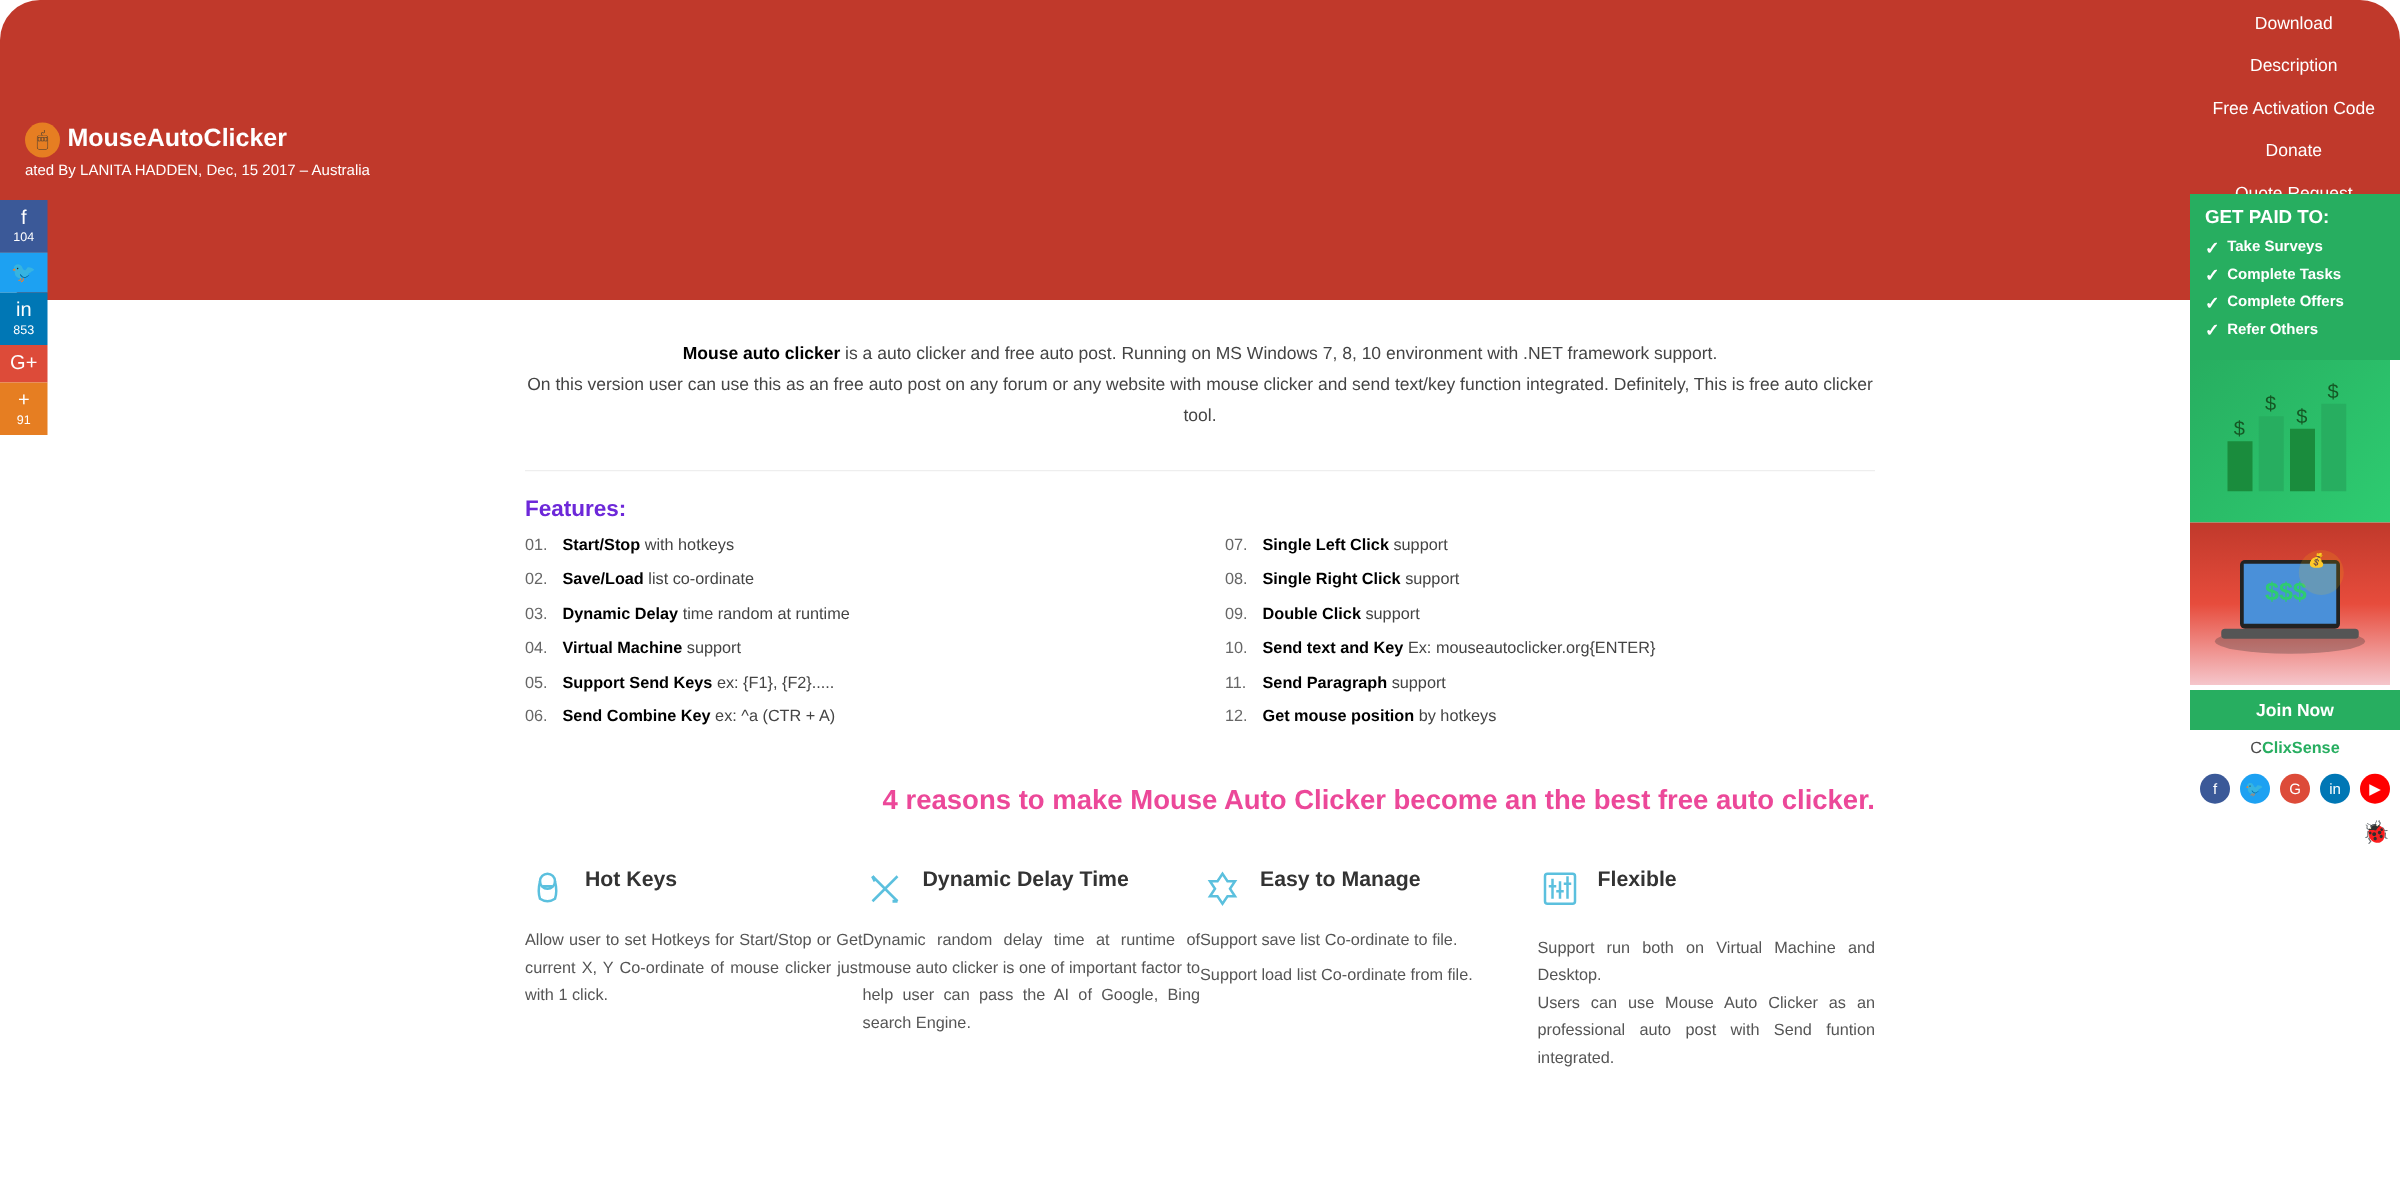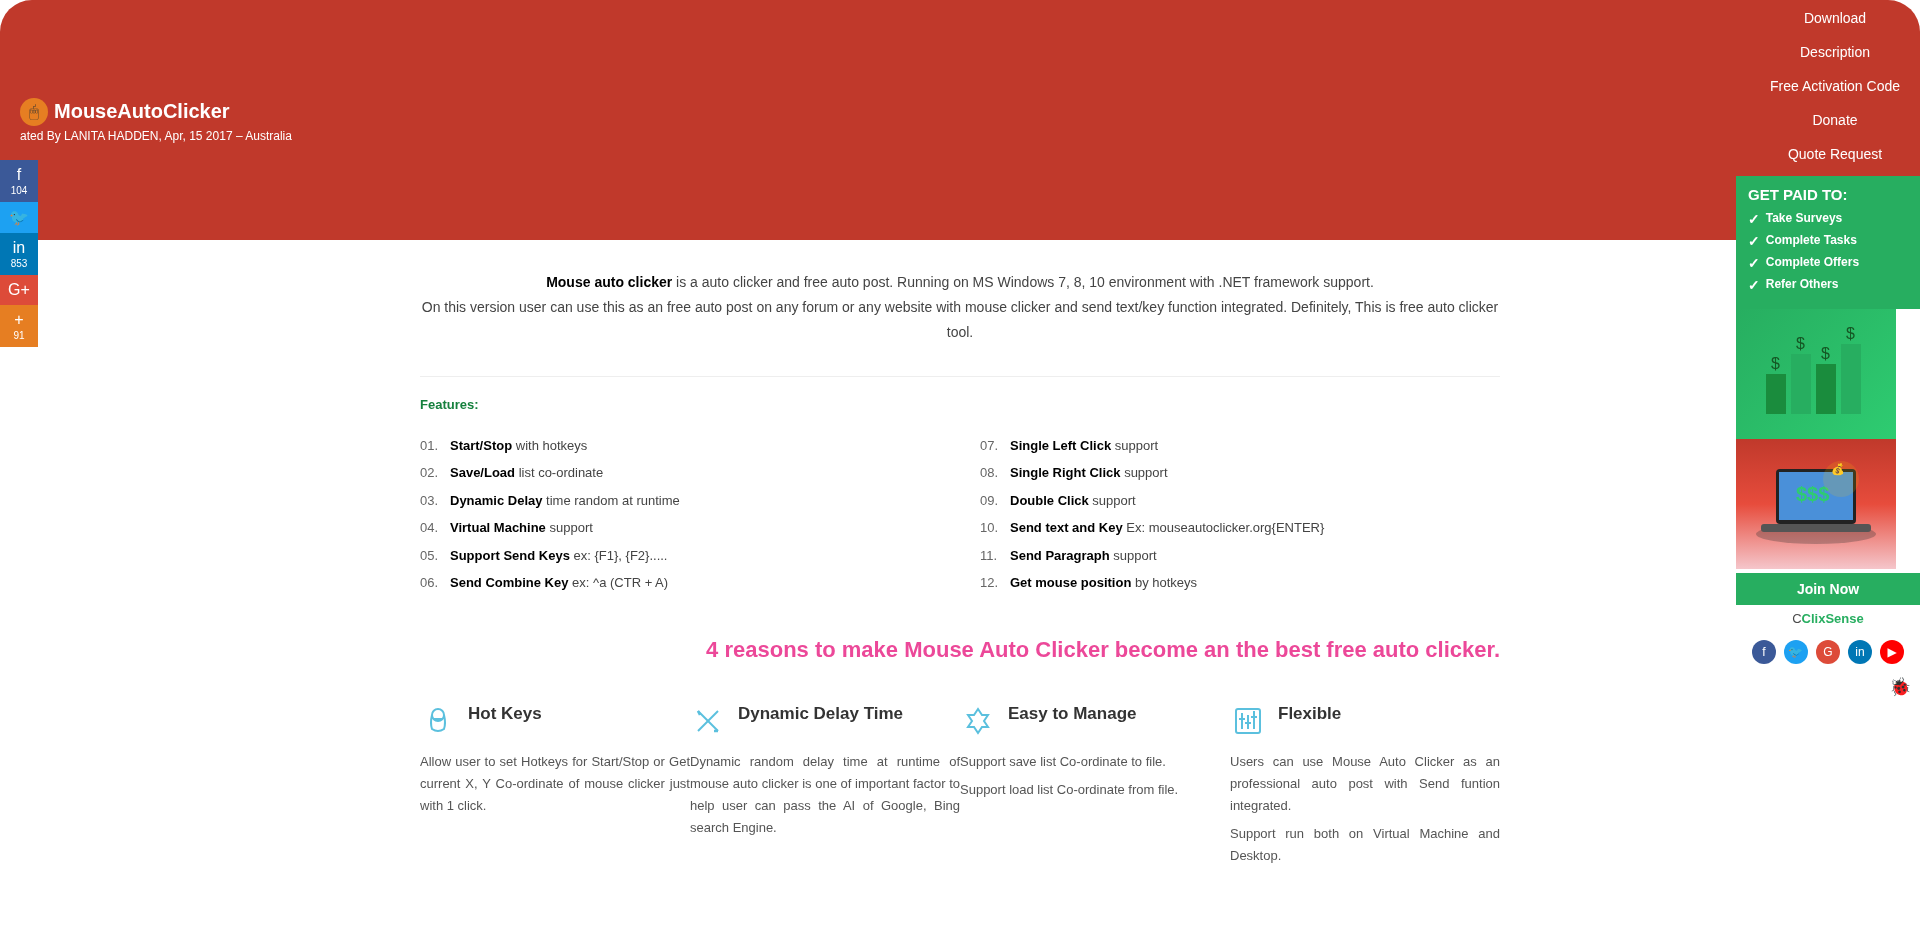--- a/index.html
+++ b/index.html
@@ -97,24 +97,24 @@
     .intro-text {
       text-align: center;
       line-height: 1.8;
       color: #444;
       margin-bottom: 30px;
     }
     .intro-text strong { color: #000; }
 
     
     .features-title {
-      font-size: 13px;
-      font-weight: bold;
-      margin-bottom: 20px;
-      color: #15803d;
+      font-size: 18px;
+      font-weight: bold;
+      margin-bottom: 4px;
+      color: #6d28d9;
     }
     .features-grid {
       display: grid;
       grid-template-columns: 1fr 1fr;
       gap: 10px 40px;
       margin-bottom: 40px;
     }
     .feature-item {
       display: flex;
       align-items: center;
@@ -172,22 +172,22 @@
       font-size: 13px;
       color: #555;
       line-height: 1.7;
       text-align: justify;
     }
 
     
     #right-ad {
       position: fixed;
       right: 0;
-      top: 176px;
-      width: 184px;
+      top: 155px;
+      width: 168px;
       z-index: 100;
     }
     .ad-green-box {
       background: #27ae60;
       color: #fff;
       padding: 10px 12px;
       font-size: 13px;
       font-weight: bold;
     }
     .ad-green-box .ad-title {
@@ -297,21 +297,21 @@
     <span class="scount">91</span>
   </a>
 </div>
 
 <div id="header">
   <div style="display:flex; flex-direction:column;">
     <div class="logo-area">
       <span class="logo-icon"></span>
       <span class="logo-text">MouseAutoClicker</span>
     </div>
-    <span style="color:#fff; font-size:12px; margin-top:3px;">ated By LANITA HADDEN, Apr, 15 2017 – Australia</span>
+    <span style="color:#fff; font-size:12px; margin-top:3px;">ated By LANITA HADDEN, Dec, 15 2017 – Australia</span>
   </div>
   <nav>
     <a href="#">Download</a>
     <a href="#">Description</a>
     <a href="#">Free Activation Code</a>
     <a href="#">Donate</a>
     <a href="#">Quote Request</a>
     <a class="active" href="#">About</a>
     <a href="#">Contact</a>
   </nav>
@@ -501,18 +501,18 @@
             <line x1="10" y1="8" x2="10" y2="24"></line>
             <line x1="16" y1="10" x2="16" y2="24"></line>
             <line x1="22" y1="6" x2="22" y2="24"></line>
             <line x1="7" y1="14" x2="13" y2="14"></line>
             <line x1="13" y1="18" x2="19" y2="18"></line>
             <line x1="19" y1="12" x2="25" y2="12"></line>
           </svg>
         </div>
         <span class="card-title">Flexible</span>
       </div>
+      <p class="card-desc" style="margin-top:6px;">Support run both on Virtual Machine and Desktop.</p>
       <p class="card-desc">Users can use Mouse Auto Clicker as an professional auto post with Send funtion integrated.</p>
-      <p class="card-desc" style="margin-top:6px;">Support run both on Virtual Machine and Desktop.</p>
     </div>
 
   </div>
 </div>
 
 </body></html>

